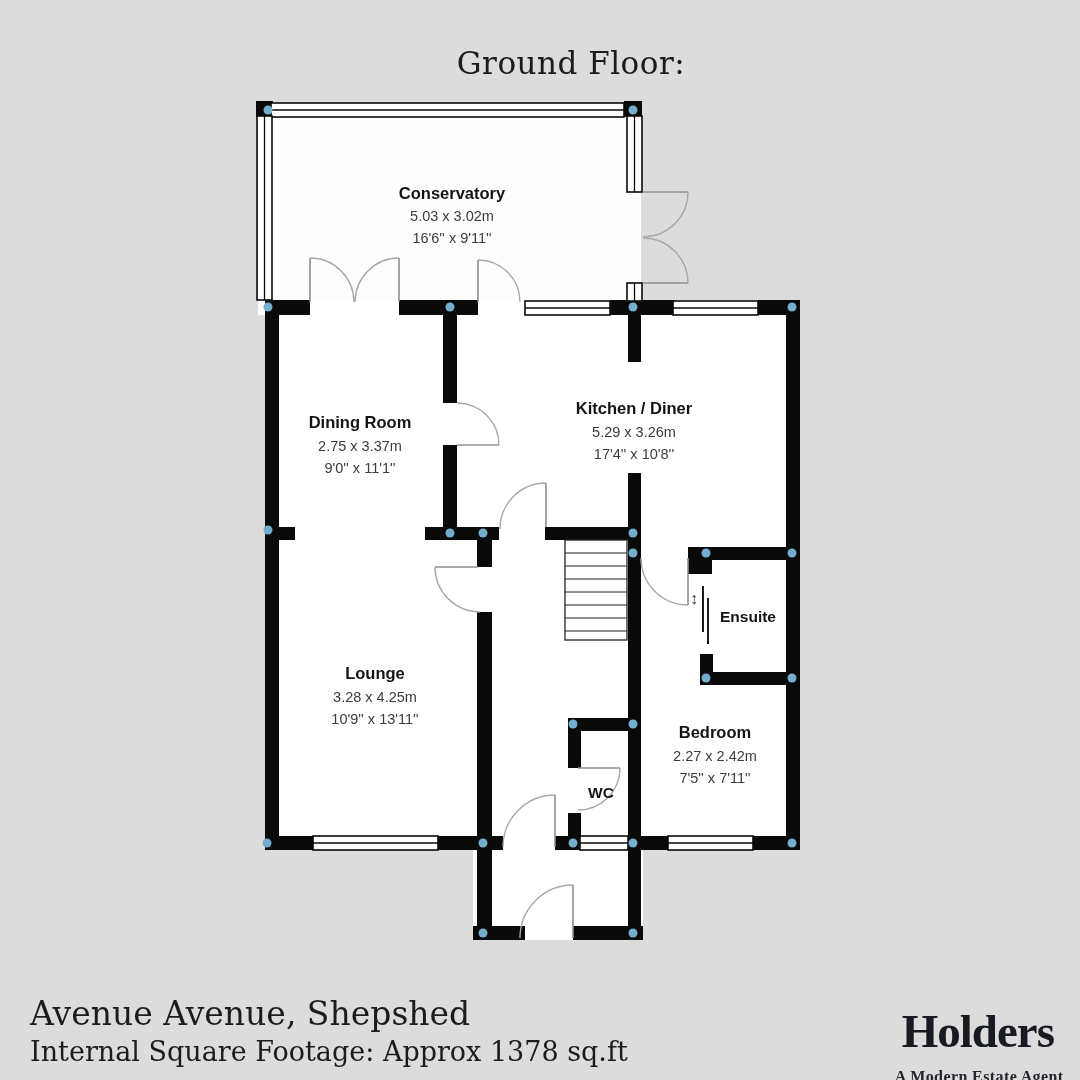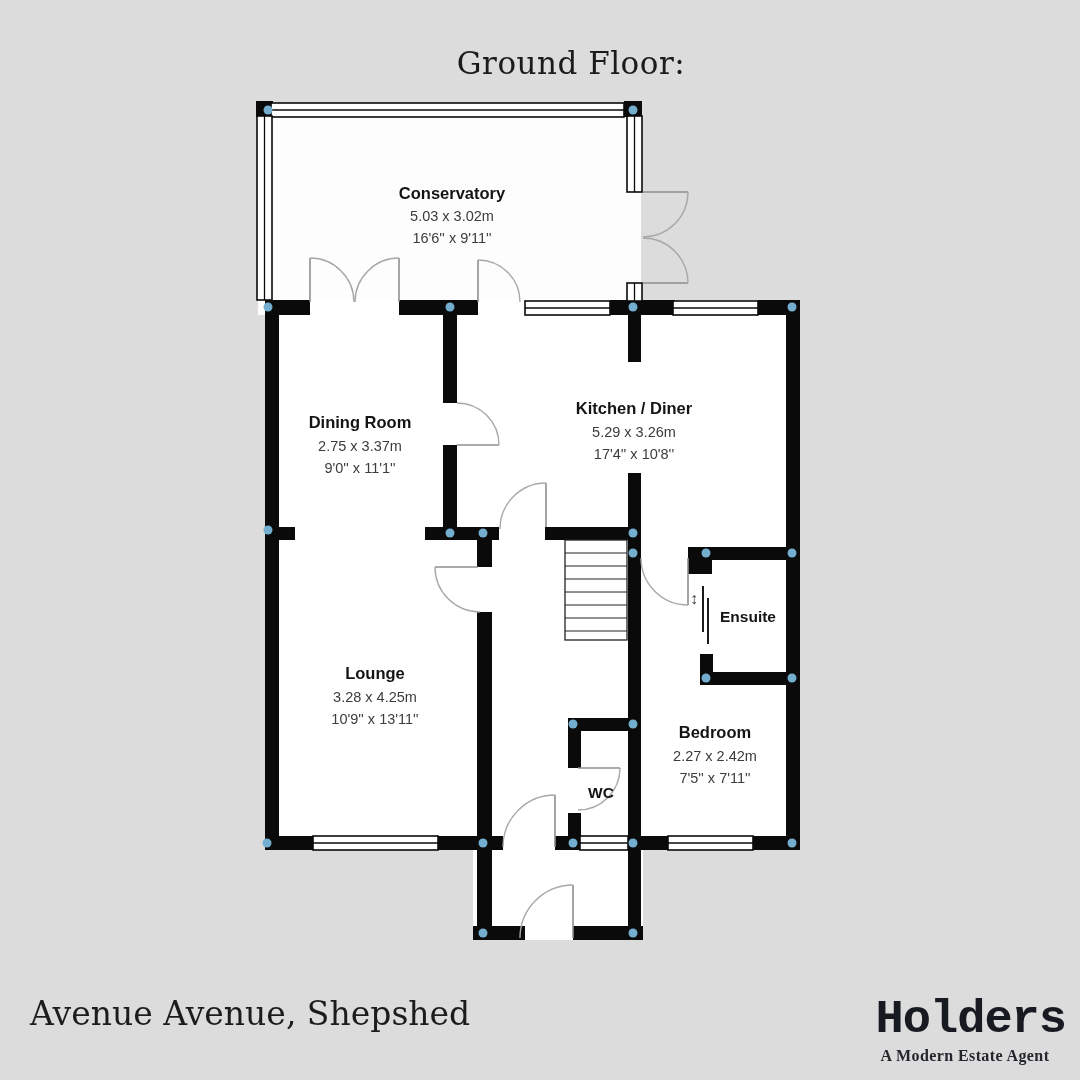--- a/index.html
+++ b/index.html
@@ -14,21 +14,21 @@
     margin-top:31px;
   }
   .plan-svg{position:absolute;left:0;top:0;}
   .room-name{font-family:"Liberation Sans",sans-serif;font-size:16.5px;font-weight:700;fill:#141414;}
   .room-name-sm{font-family:"Liberation Sans",sans-serif;font-size:15.5px;font-weight:700;fill:#141414;}
   .room-dim{font-family:"Liberation Sans",sans-serif;font-size:14.5px;font-weight:400;fill:#3c3c3c;}
   .footer-left{position:absolute;left:30px;top:996px;color:#1c1c1c;}
   .footer-address{font-family:"DejaVu Serif",serif;font-size:33px;font-weight:500;line-height:1.1;margin:0;}
   .footer-footage{font-family:"DejaVu Serif",serif;font-size:27px;font-weight:400;line-height:1.1;margin:5px 0 0 0;}
   .brand{position:absolute;right:14px;top:995px;text-align:left;}
-  .brand-name{font-family:Liberation Mono, monospace;font-size:47px;font-weight:700;line-height:1.05;color:#171a20;letter-spacing:-1px;margin:0;}
+  .brand-name{font-family:Liberation Serif, serif;font-size:47px;font-weight:700;line-height:1.05;color:#171a20;letter-spacing:-1px;margin:12px;}
   .brand-tagline{font-family:Liberation Serif, serif;font-size:16px;font-weight:700;letter-spacing:0.4px;color:#23262b;margin:3px 0 0 5px;}
   .wall{fill:#0a0a0a;}
   .win{fill:#ffffff;stroke:#0a0a0a;stroke-width:1.6;}
   .winline{stroke:#0a0a0a;stroke-width:1.3;}
   .arc{fill:none;stroke:#a8a8a8;stroke-width:1.4;}
   .leaf{stroke:#8f8f8f;stroke-width:1.6;}
   .slide{stroke:#1a1a1a;stroke-width:2;}
 </style>
 </head>
 <body>
@@ -212,20 +212,21 @@
       <text class="room-name" x="715" y="738">Bedroom</text>
       <text class="room-dim" x="715" y="761">2.27 x 2.42m</text>
       <text class="room-dim" x="715" y="783">7'5'' x 7'11''</text>
 
       <text class="room-name-sm" x="601" y="798">WC</text>
     </g>
   </svg>
 
   <div class="footer-left">
     <p class="footer-address">Avenue Avenue, Shepshed</p>
+    <p class="footer-footage">Internal Square Footage: Approx 1378 sq.ft</p>
   </div>
 
   <div class="brand">
     <p class="brand-name">Holders</p>
     <p class="brand-tagline">A Modern Estate Agent</p>
   </div>
 
 </div>
 
 </body></html>

